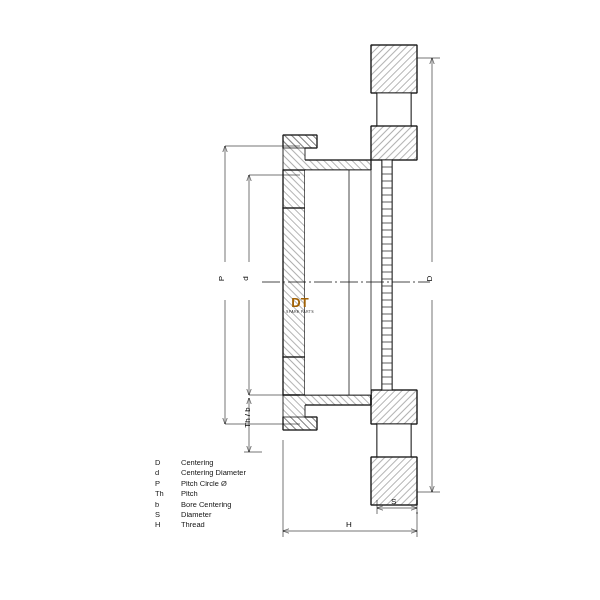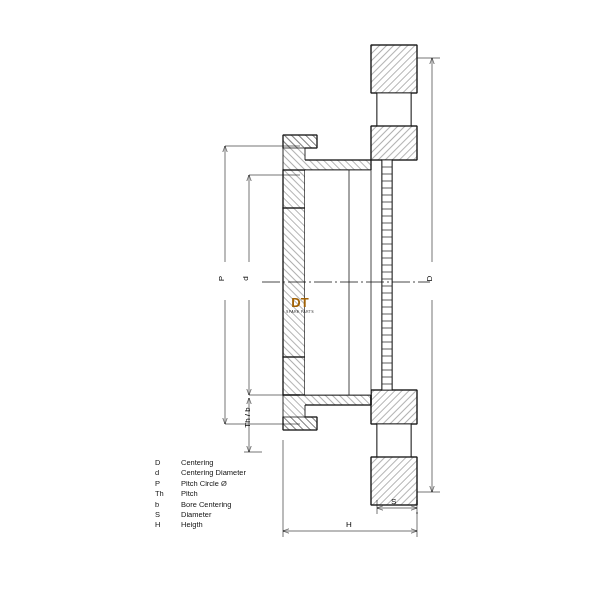--- a/index.html
+++ b/index.html
@@ -206,19 +206,19 @@
         <tr>
           <td class="sym">b</td>
           <td>Bore Centering</td>
         </tr>
         <tr>
           <td class="sym">S</td>
           <td>Diameter</td>
         </tr>
         <tr>
           <td class="sym">H</td>
-          <td>Heigth</td>
+          <td>Thread</td>
         </tr>
       </tbody>
     </table>
   </div>
 
 </div>
 
 </body></html>

